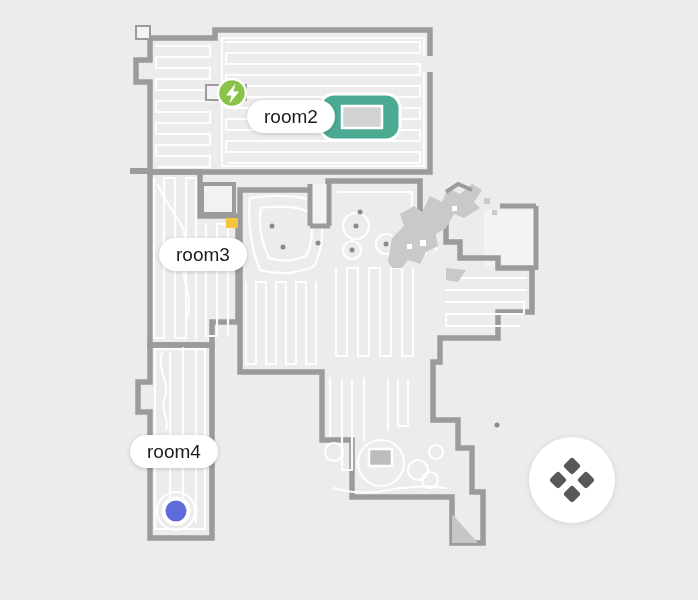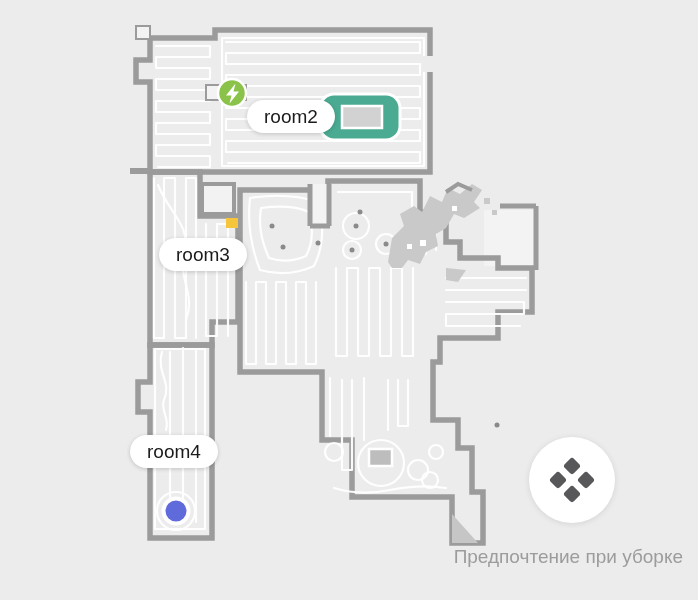--- a/index.html
+++ b/index.html
@@ -179,15 +179,14 @@
     <svg width="48" height="48" viewBox="0 0 48 48">
       <g fill="#58585A">
         <rect x="17.5" y="3.5" width="13" height="13" rx="3" transform="rotate(45 24 10)"></rect>
         <rect x="3.5" y="17.5" width="13" height="13" rx="3" transform="rotate(45 10 24)"></rect>
         <rect x="31.5" y="17.5" width="13" height="13" rx="3" transform="rotate(45 38 24)"></rect>
         <rect x="17.5" y="31.5" width="13" height="13" rx="3" transform="rotate(45 24 38)"></rect>
       </g>
     </svg>
   </div>
 
-  <div class="caption">Предпочтение при уборке</div>
 
 </div>
 
 </body></html>

